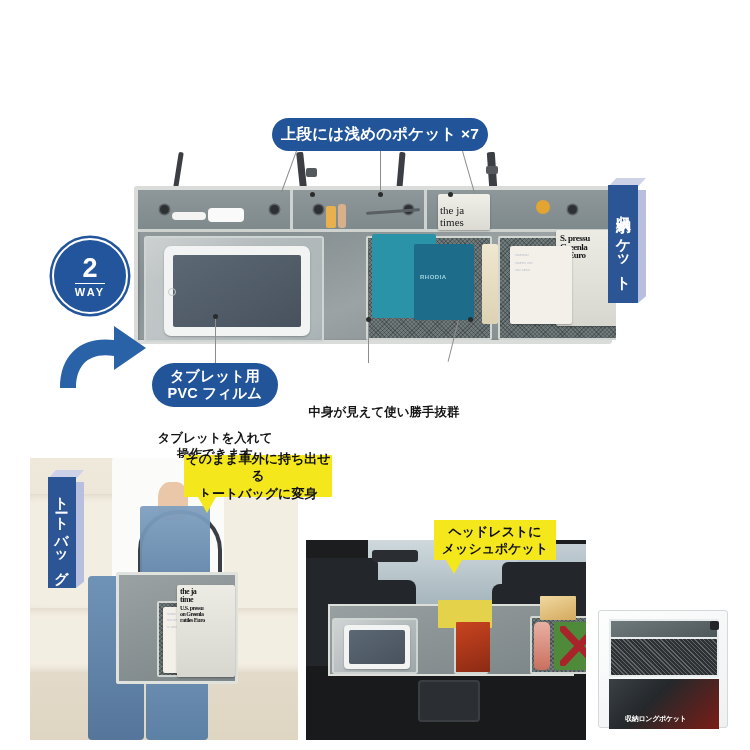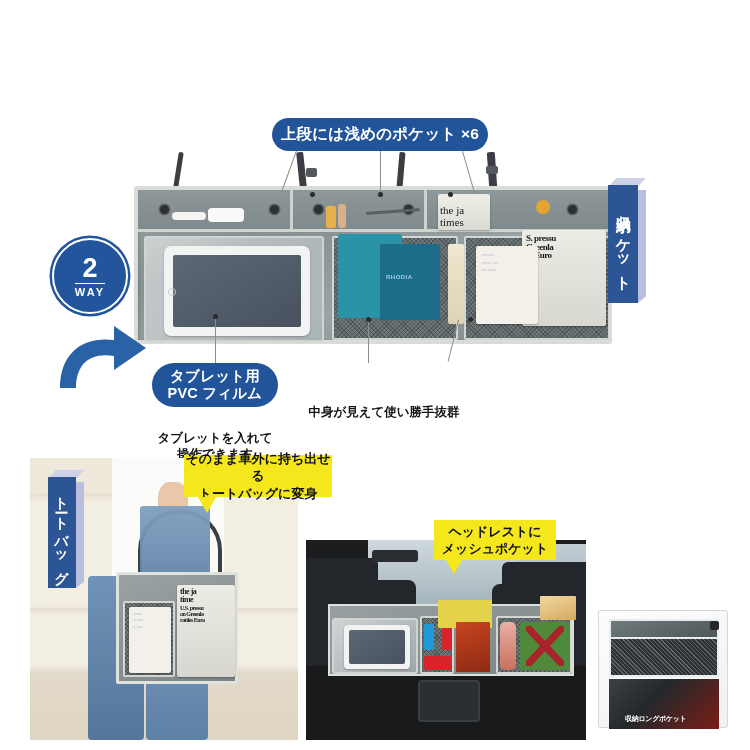--- a/index.html
+++ b/index.html
@@ -134,21 +134,21 @@
      background:#f2f3f3;border-radius:7px;box-sizing:border-box;
      box-shadow:0 1px 2px rgba(0,0,0,.25);}
   .tablet-screen{position:absolute;left:9px;top:9px;right:9px;bottom:9px;
      background:linear-gradient(150deg,#5c6874,#47525e);border-radius:2px;}
   .tablet-home{position:absolute;left:4px;top:42px;width:6px;height:6px;
      border-radius:50%;border:1px solid #c8cacb;}
   .mesh{position:absolute;background:
      repeating-linear-gradient(45deg,rgba(0,0,0,.22) 0 1px,transparent 1px 3px),
      repeating-linear-gradient(-45deg,rgba(0,0,0,.22) 0 1px,transparent 1px 3px),
      #6f7a7b;
-     border:2px solid #d3d7d3;border-radius:2px;box-sizing:border-box;}
+     border:2px solid #d3d7d3;border-radius:2px;box-sizing:border-box;margin-left:34px;}
   .item{position:absolute;border-radius:2px;}
   .paper{background:#f2f0e8;box-shadow:0 1px 2px rgba(0,0,0,.3);}
   .news{background:linear-gradient(180deg,#ecebe4,#d8d7cf);
      font-family:"Liberation Serif",serif;color:#17181a;
      overflow:hidden;box-shadow:0 1px 2px rgba(0,0,0,.3);}
   .news .nh{font-weight:bold;line-height:.95;letter-spacing:-0.5px;}
   .rhodia{background:#1d6d8a;}
   .teal{background:#2a93a8;}
 
   
@@ -268,21 +268,21 @@
   <div class="lead" style="left:462px;top:151px;height:44px;transform:rotate(-16deg);"></div>
   <div class="dot" style="left:448px;top:192px;"></div>
 
   <div class="lead" style="left:215px;top:317px;height:46px;"></div>
   <div class="dot" style="left:213px;top:314px;"></div>
   <div class="lead" style="left:368px;top:320px;height:43px;"></div>
   <div class="dot" style="left:366px;top:317px;"></div>
   <div class="lead" style="left:458px;top:320px;height:43px;transform:rotate(14deg);"></div>
   <div class="dot" style="left:468px;top:317px;"></div>
 
-  <div class="pill pill-top">上段には浅めのポケット ×6</div>
+  <div class="pill pill-top">上段には浅めのポケット ×7</div>
   <div class="pill pill-pvc">タブレット用
 PVC フィルム</div>
   <div class="cap cap-pvc">タブレットを入れて
 操作できます</div>
   <div class="cap cap-mesh">中身が見えて使い勝手抜群</div>
 
   <div class="vban" id="ban-storage">
     <div class="top"></div>
     <div class="side"></div>
     <div class="face">収納ポケット</div>

